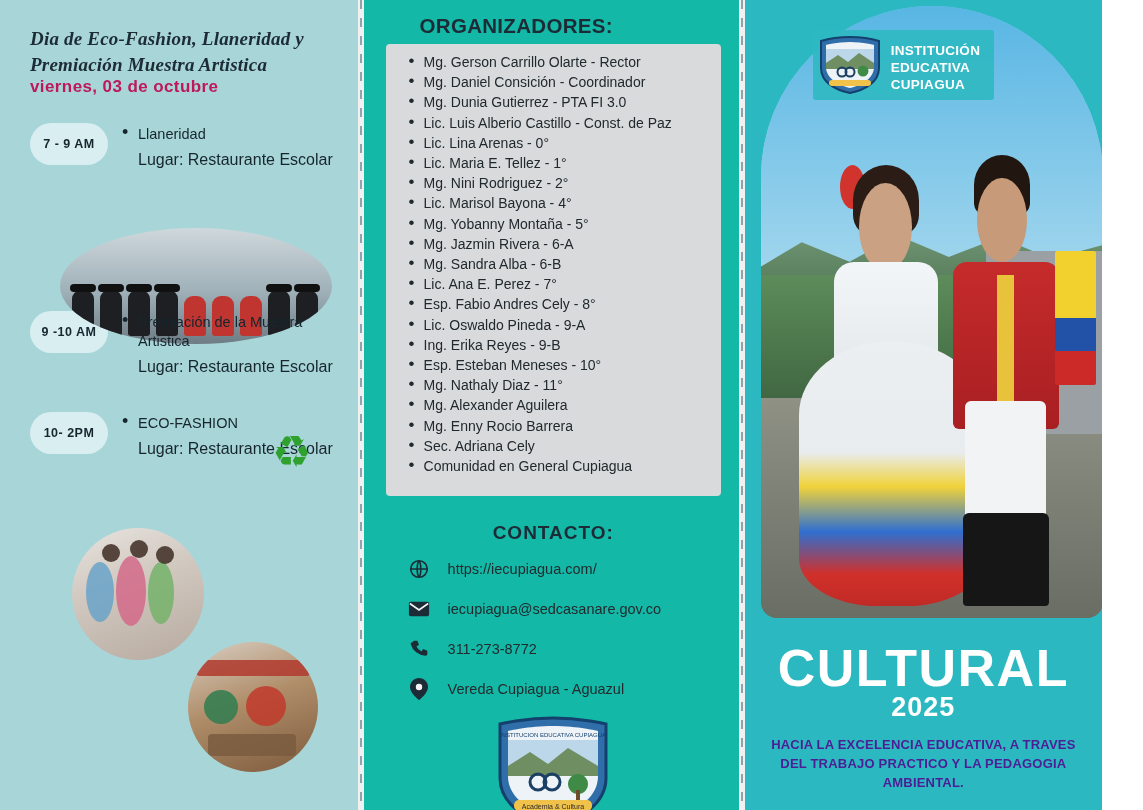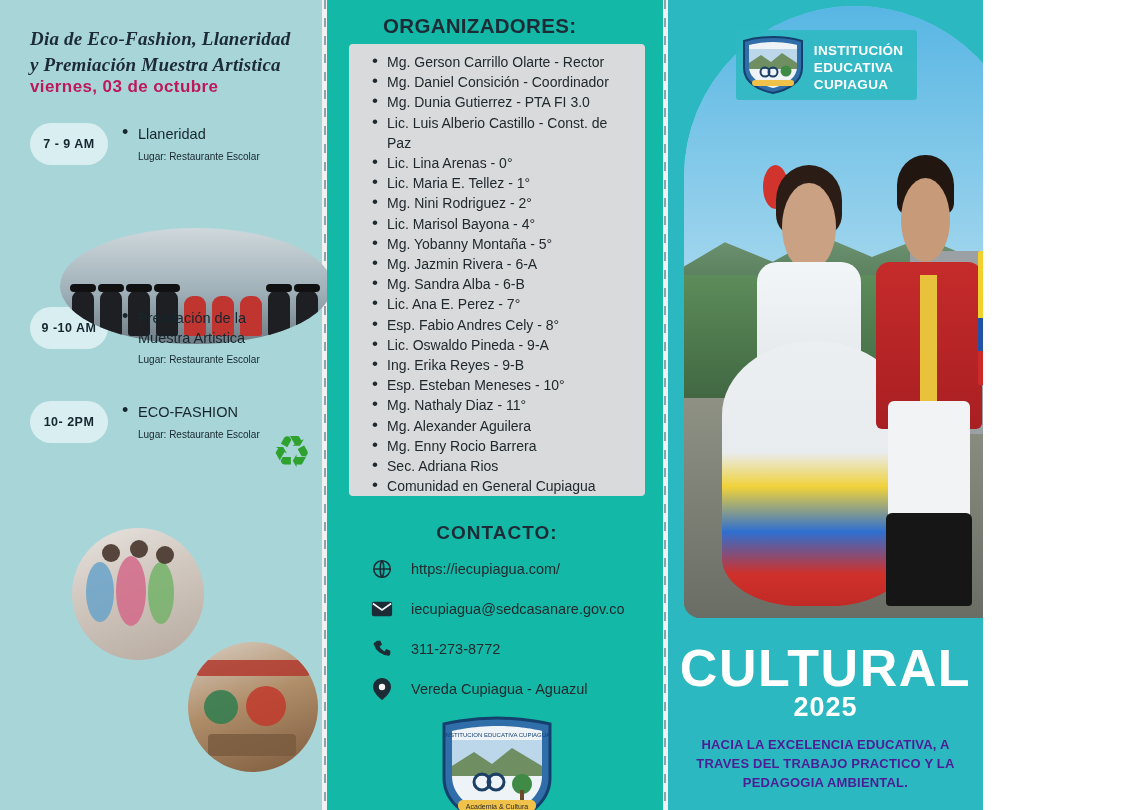--- a/index.html
+++ b/index.html
@@ -4,21 +4,21 @@
 <style>
   * { box-sizing: border-box; margin: 0; padding: 0; }
   body {
     width: 1143px; height: 810px;
     font-family: "Liberation Sans", sans-serif;
     background: #ffffff;
     overflow: hidden;
   }
   .brochure {
     display: flex;
-    width: 983px; height: 810px;
+    width: 1102px; height: 810px;
   }
 
   
   .panel-left {
     width: 372px; height: 810px;
     background: #a8d5d8;
     position: relative;
     padding: 26px 24px 0 30px;
   }
   .left-title {
@@ -64,21 +64,21 @@
     padding-left: 16px;
     line-height: 1.35;
     max-width: 215px;
   }
   .slot-name::before {
     content: "•";
     position: absolute; left: 0; top: -2px;
     font-size: 18px; line-height: 1.1;
   }
   .slot-place {
-    font-size: 10px;
+    font-size: 16px;
     color: #16262e;
     margin-top: 6px;
     padding-left: 16px;
   }
   .recycle-icon {
     position: absolute;
     left: 272px; top: 430px;
     font-size: 44px;
     color: #2ea12e;
     line-height: 1;
@@ -408,21 +408,21 @@
         <li>Mg. Jazmin Rivera - 6-A</li>
         <li>Mg. Sandra Alba - 6-B</li>
         <li>Lic. Ana E. Perez - 7°</li>
         <li>Esp. Fabio Andres Cely - 8°</li>
         <li>Lic. Oswaldo Pineda - 9-A</li>
         <li>Ing. Erika Reyes - 9-B</li>
         <li>Esp. Esteban Meneses - 10°</li>
         <li>Mg. Nathaly Diaz - 11°</li>
         <li>Mg. Alexander Aguilera</li>
         <li>Mg. Enny Rocio Barrera</li>
-        <li>Sec. Adriana Rios</li>
+        <li>Sec. Adriana Cely</li>
         <li>Comunidad en General Cupiagua</li>
       </ul>
     </div>
 
     <h2 class="contacto-title">CONTACTO:</h2>
 
     <div class="contact-row">
       <span class="contact-ic">
         <svg width="22" height="22" viewBox="0 0 24 24" fill="none" stroke="#1c2b36" stroke-width="1.8">
           <circle cx="12" cy="12" r="9"></circle>

